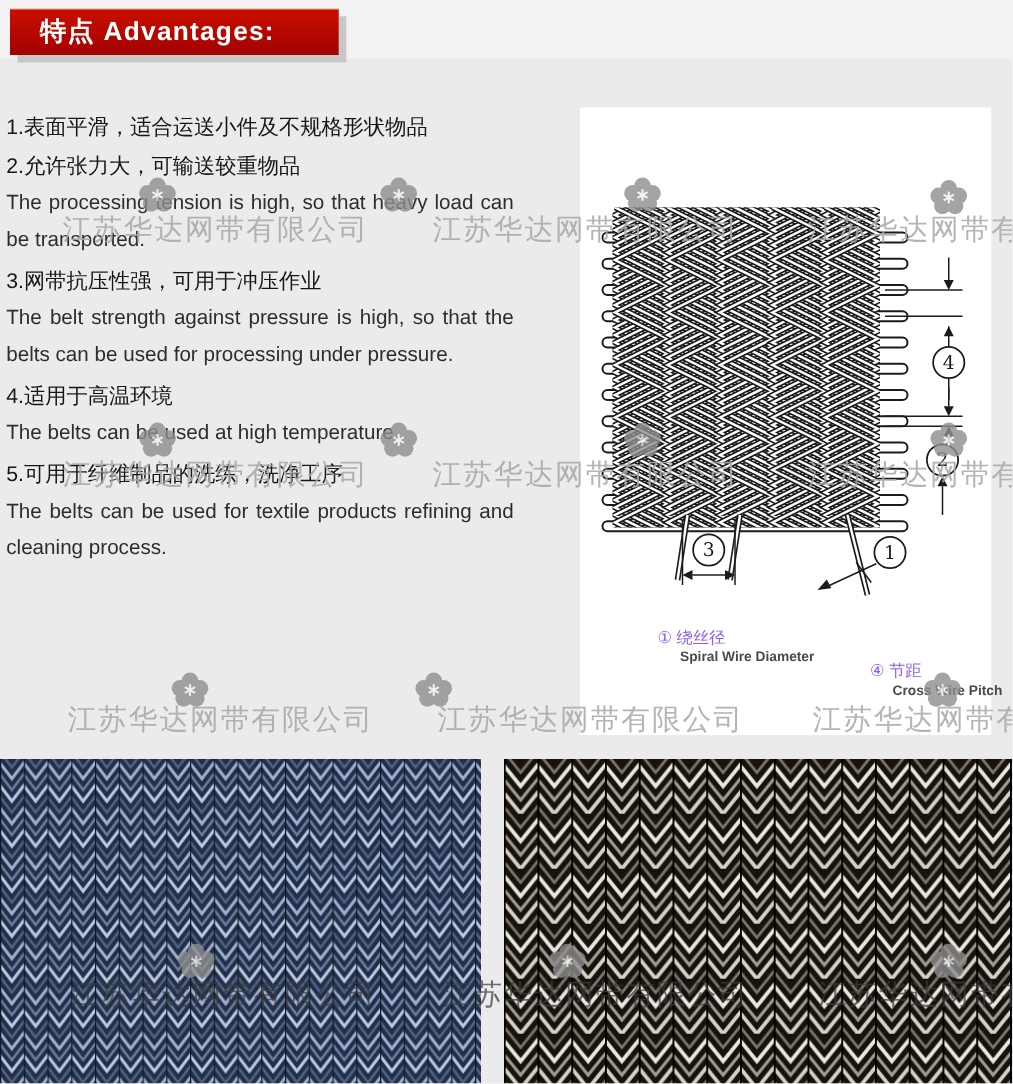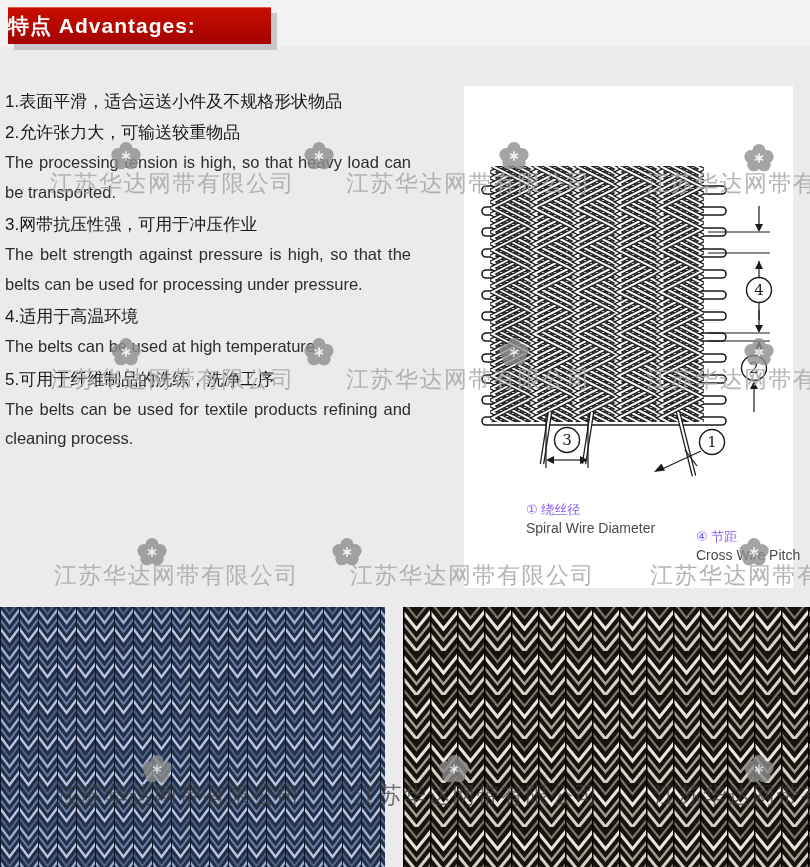--- a/index.html
+++ b/index.html
@@ -3,21 +3,21 @@
 <meta charset="utf-8">
 <style>
   html,body{margin:0;padding:0;}
   #stage{position:relative;width:810px;height:867px;background:#ebebeb;overflow:hidden;
          font-family:"Liberation Sans",sans-serif;}
   .top-strip{position:absolute;left:0;top:0;width:810px;height:47px;background:#f2f2f2;}
   
   .banner{position:absolute;left:8px;top:7px;width:263px;height:36px;
           background:linear-gradient(180deg,#c90e00,#a30200);
           box-shadow:6px 6px 0 #c7c7c7;border-top:1px solid #e05a4c;}
-  .banner span{display:block;line-height:35px;color:#ffffff;
+  .banner span{display:block;padding-left:24px;line-height:35px;color:#ffffff;
                font-size:21px;font-weight:bold;letter-spacing:1px;white-space:nowrap;}
   
   .adv-col{position:absolute;left:5px;top:86px;width:406px;color:#222;}
   .adv-zh{font-size:17px;color:#161616;line-height:31px;margin:0;}
   .adv-en{font-size:16.5px;color:#2d2d2d;line-height:29.5px;margin:0 0 2px 0;text-align:justify;}
   
   .panel{position:absolute;left:464px;top:86px;width:329px;height:502px;background:#ffffff;}
   .panel-title{position:absolute;left:26px;top:12px;}
   .panel-title .zh{font-size:18px;font-weight:bold;color:#2e2e2e;line-height:27px;}
   .panel-title .en{font-size:17px;color:#2e2e2e;line-height:25px;}
@@ -27,21 +27,21 @@
   .wireW{fill:none;stroke:#fff;stroke-width:2;}
   .thin{stroke:#1b1b1b;stroke-width:1.2;fill:none;}
   .arrow{fill:#1b1b1b;stroke:none;}
   .callout-circle{fill:#fff;stroke:#1b1b1b;stroke-width:1.4;}
   .callout-num{font-family:"DejaVu Serif",serif;font-size:15px;fill:#1b1b1b;
                text-anchor:middle;}
   
   .legend-item{position:absolute;white-space:nowrap;}
   .legend-line1{font-size:13px;color:#8b5cf6;}
   .legend-line1 .cnum{font-family:"DejaVu Sans",sans-serif;font-size:13px;}
-  .legend-line2{font-size:14px;color:#4a4a4a;margin-top:1px;}
+  .legend-line2{font-size:11px;color:#4a4a4a;margin-left:18px;margin-top:1px;font-weight:bold;}
   
   .photo{position:absolute;top:607px;height:260px;overflow:hidden;}
   .photo-left{left:0;width:385px;}
   .photo-right{left:403px;width:407px;}
   
   #wm-layer{position:absolute;left:0;top:0;width:810px;height:700px;pointer-events:none;z-index:5;margin-left:48px;}
   .wm-flower{position:absolute;width:32px;height:32px;opacity:.8;}
   .wm-text{position:absolute;font-size:23px;color:#a8a8a8;opacity:.85;letter-spacing:1.5px;
            white-space:nowrap;}
   .wm-text.dark{color:#3c3c3c;opacity:.72;}

